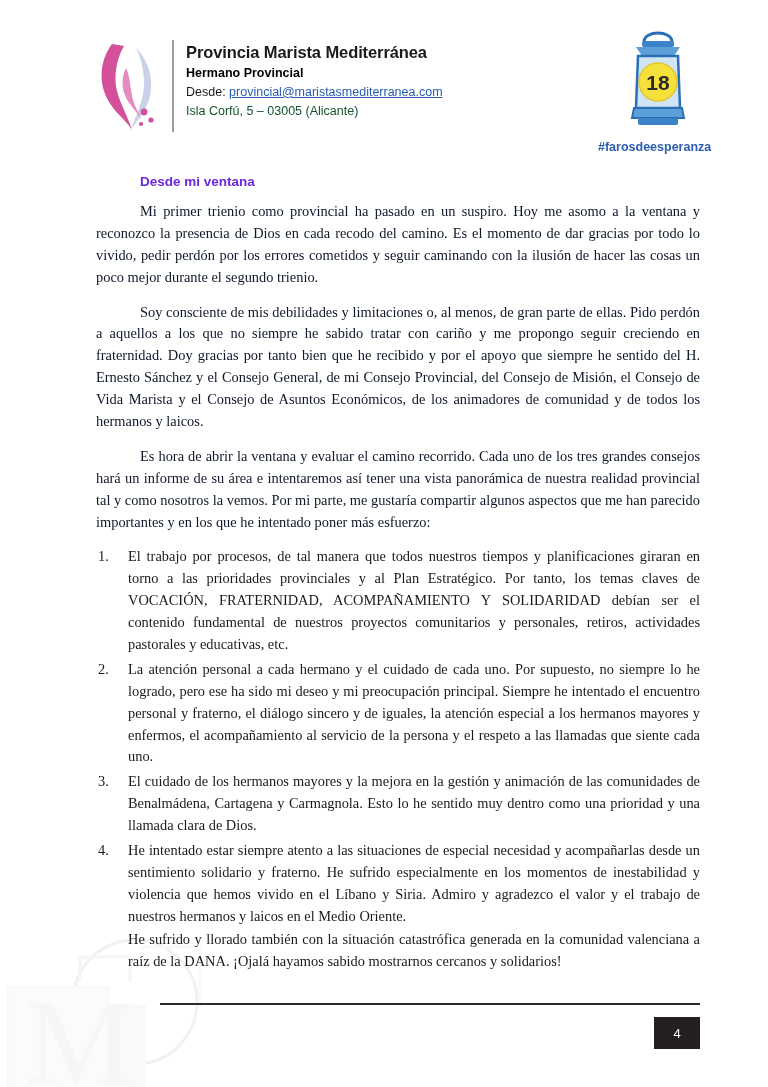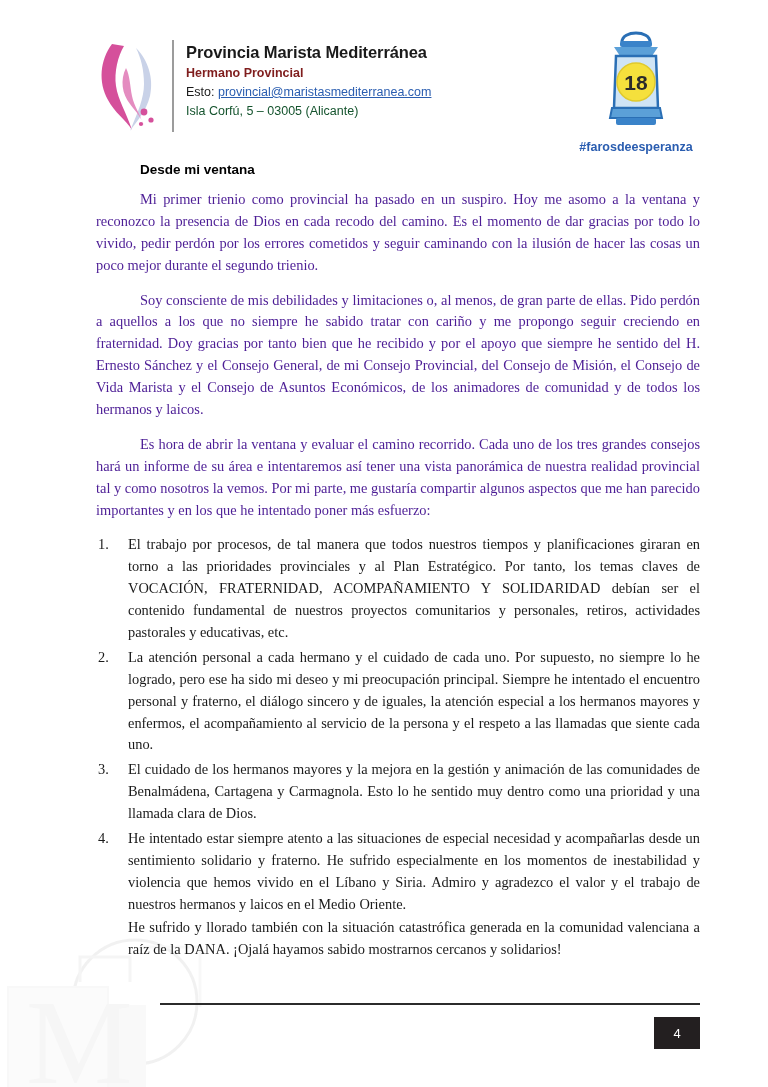--- a/index.html
+++ b/index.html
@@ -60,21 +60,21 @@
   .org-title {
     font-size: 16.5px;
     font-weight: bold;
     color: #1a1a1a;
     letter-spacing: -0.1px;
     line-height: 1.25;
   }
   .org-subtitle {
     font-size: 12.5px;
     font-weight: bold;
-    color: #7f1d1d;
+    color: #000000;
     margin-top: 2px;
     line-height: 1.3;
   }
   .org-email-row {
     font-size: 12.5px;
     color: #1a1a1a;
     margin-top: 3px;
     line-height: 1.35;
   }
   .org-email-link {
@@ -85,25 +85,25 @@
   .org-address {
     font-size: 12.5px;
     color: #14532d;
     margin-top: 2px;
     line-height: 1.35;
   }
 
   
   .lantern-wrap {
     position: absolute;
-    right: 72px;
+    right: 50px;
     top: 0px;
     width: 120px;
     height: 140px;
-    text-align: center;
+    text-align: left;
     margin-left: 28px;
   }
   .lantern-svg { display:block; margin: 0 auto; }
   .hashtag {
     margin-top: 2px;
     font-size: 12.5px;
     color: #2a5db0;
     font-family: "Liberation Sans", sans-serif;
     font-weight: bold;
   }
@@ -113,30 +113,30 @@
     position: absolute;
     left: 96px;
     top: 162px;
     width: 604px;
     font-family: "Liberation Serif", serif;
   }
   .section-title {
     font-family: "Liberation Sans", sans-serif;
     font-size: 13.5px;
     font-weight: bold;
-    color: #000000;
-    margin: 0 0 12px 44px;
+    color: #6d28d9;
+    margin: 12px 0 12px 44px;
   }
   p.para {
     margin: 0 0 13px 0;
     font-size: 14.4px;
     line-height: 1.52;
     text-align: justify;
     text-indent: 44px;
-    color: #4c1d95;
+    color: #0f172a;
   }
   ol.numlist {
     margin: 4px 0 0 0;
     padding: 0 0 0 0;
     list-style: none;
     counter-reset: item;
   }
   ol.numlist > li {
     position: relative;
     padding-left: 32px;
@@ -211,21 +211,21 @@
       <circle cx="45" cy="86" r="2.1" fill="#d5509b"></circle>
     </svg>
   </div>
 
   <div class="header-divider"></div>
 
   <div class="header-text">
     <div class="org-title">Provincia Marista Mediterránea</div>
     <div class="org-subtitle">Hermano Provincial</div>
     <div class="org-email-row">
-      <span>Esto:</span>
+      <span>Desde:</span>
       <a class="org-email-link" href="#">provincial@maristasmediterranea.com</a>
     </div>
     <div class="org-address">Isla Corfú, 5 – 03005 (Alicante)</div>
   </div>
 
   <div class="lantern-wrap">
     <svg class="lantern-svg" width="88" height="112" viewBox="0 0 88 112" xmlns="http://www.w3.org/2000/svg">
 
       <path d="M30 16 C30 4 58 4 58 16" fill="none" stroke="#2a6fb5" stroke-width="3"></path>
 

